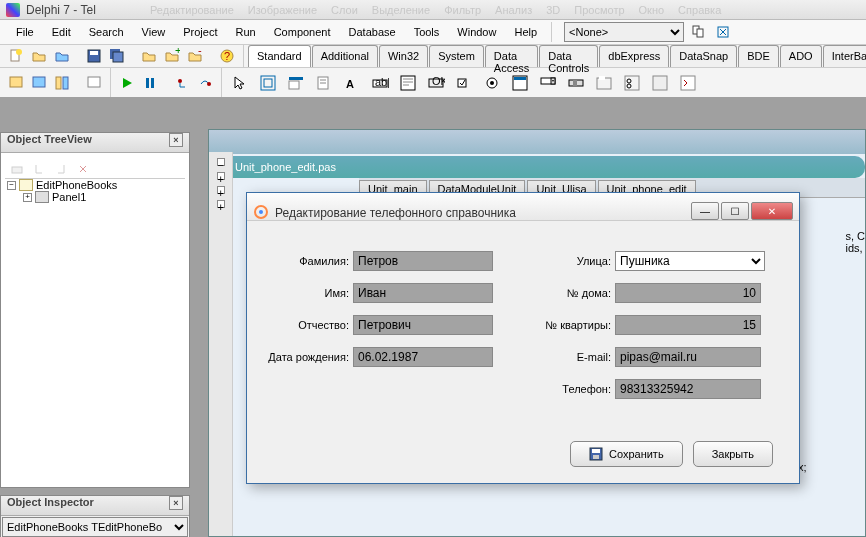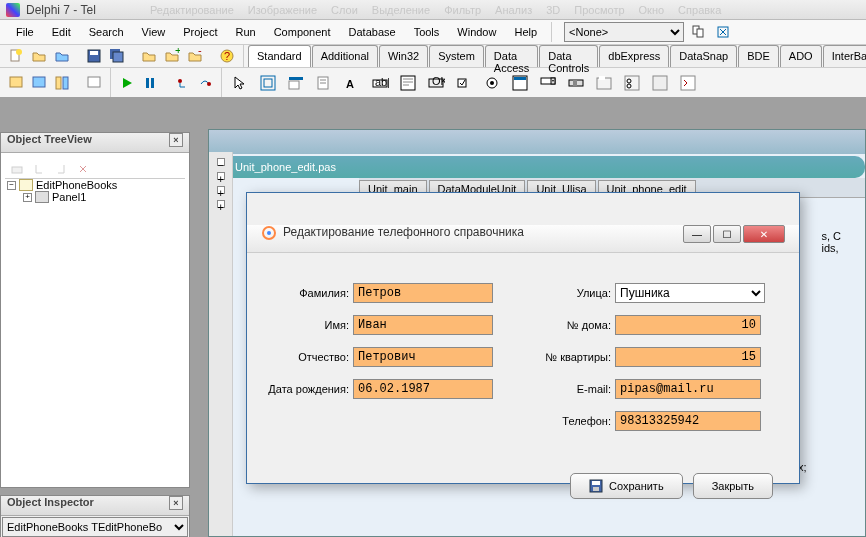--- a/index.html
+++ b/index.html
@@ -56,31 +56,31 @@
 .code-window .cw-title { height: 22px; background: linear-gradient(#6ab,#5aa); display: flex; align-items: center; padding: 0 6px; color: #fff; font-size: 12px; border-radius: 10px; }
 .code-window .cw-title .icon { width: 14px; height: 14px; background: #fff; border-radius: 2px; margin-right: 6px; }
 .code-window .code-tabs { height: 20px; border-bottom: 1px solid #aaa; display: flex; margin-left: 150px; gap: 2px; padding-top: 2px; background: #d8e0e8; }
 .code-window .code-tab { padding: 2px 8px; border: 1px solid #999; border-bottom: none; background: #e8e8e8; font-size: 11px; cursor: pointer; }
 .code-window .gutter { position: absolute; left: 0; top: 22px; width: 24px; bottom: 0; background: #e8e8e8; border-right: 1px solid #ccc; }
 .code-window .gutter .dot { width: 8px; height: 8px; border: 1px solid #888; margin: 6px auto; background: #fff; }
 .code-window pre { position: absolute; left: 440px; top: 300px; font-family: 'Courier New', monospace; font-size: 13px; color: #000; }
 
 
 .dialog { position: absolute; left: 246px; top: 192px; width: 554px; height: 292px; border: 1px solid #3a6ea5; background: #f0f0f0; box-shadow: 4px 4px 12px rgba(0,0,0,0.3); }
-.dialog-title { height: 28px; background: linear-gradient(#fdfdfd,#e8e8e8); border-bottom: 1px solid #ccc; display: flex; align-items: flex-start; padding: 0 14px; margin-top: 32px; }
+.dialog-title { height: 28px; background: linear-gradient(#fdfdfd,#e8e8e8); border-bottom: 1px solid #ccc; display: flex; align-items: flex-end; padding: 0 6px; }
 .dialog-title .icon { width: 16px; height: 16px; margin-right: 6px; }
 .dialog-title .text { font-size: 12px; color: #333; }
 .dialog-title .winbtns { margin-left: auto; display: flex; gap: 2px; }
 .winbtn { width: 28px; height: 18px; border: 1px solid #888; border-radius: 2px; display: flex; align-items: center; justify-content: center; font-size: 10px; cursor: pointer; background: linear-gradient(#f8f8f8,#d8d8d8); }
 .winbtn.close { background: linear-gradient(#e88,#c44); color: #fff; width: 42px; }
 
 .dialog-body { padding: 24px 26px 14px 26px; position: relative; height: calc(100% - 28px); }
 .form-row { display: flex; align-items: center; position: absolute; }
 .form-row label { text-align: right; width: 92px; margin-right: 4px; font-size: 11px; color: #000; }
-.form-row input[type=text] { height: 20px; border: 1px solid #888; padding: 0 4px; background: #fdba74; font-size: 12px; font-family: Liberation Mono, monospace; }
+.form-row input[type=text] { height: 20px; border: 1px solid #888; padding: 0 4px; background: #a3a3a3; font-size: 12px; }
 .form-row select { height: 20px; border: 1px solid #888; background: #fff; font-size: 12px; }
 .form-row.right label { width: 74px; }
 .form-row input.num { text-align: right; }
 
 .dialog-buttons { position: absolute; right: 26px; bottom: 16px; display: flex; gap: 10px; }
 .dlg-btn { height: 26px; padding: 0 18px; border: 1px solid #888; border-radius: 5px; background: linear-gradient(#fdfdfd,#e0e0e0); cursor: pointer; display: flex; align-items: center; gap: 6px; font-size: 11px; }
 
 
 .faded-menu { position: absolute; top: 0; left: 140px; right: 60px; height: 20px; display: flex; gap: 14px; align-items: center; color: #c8c8c8; font-size: 11px; padding-left: 10px; pointer-events: none; }
 
@@ -431,21 +431,21 @@
       <div class="code-tab">DataModuleUnit</div>
       <div class="code-tab">Unit_Ulisa</div>
       <div class="code-tab">Unit_phone_edit</div>
     </div>
     <div class="gutter">
       <div class="dot">−</div>
       <div class="dot">+</div>
       <div class="dot">+</div>
       <div class="dot">+</div>
     </div>
-    <div style="position:absolute;right:24px;top:100px;font-family:'Courier New';font-size:13px;color:#000;">
+    <div style="position:absolute;right:0;top:100px;font-family:'Courier New';font-size:13px;color:#000;">
       <div>s, C</div>
       <div>ids,</div>
     </div>
     <pre><span>Label5: TLabel;</span>
 <span>Label6: TLabel;</span>
 <span>cbUlisa: TDBLookupComboBox;</span></pre>
   </div>
 
   <div class="dialog" style="top:95px">
     <div class="dialog-title">

